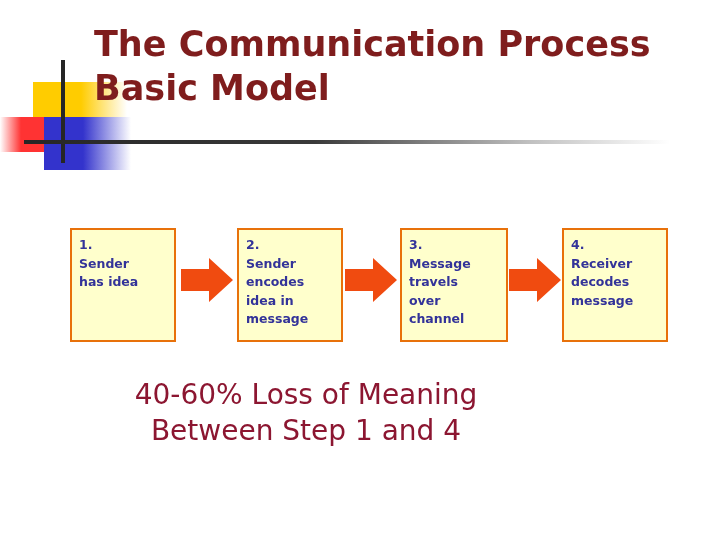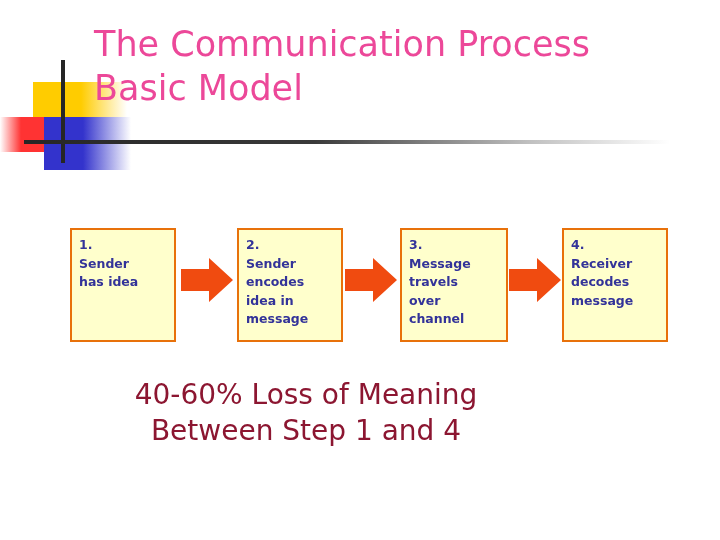--- a/index.html
+++ b/index.html
@@ -84,24 +84,24 @@
     height: 4px;
     background: linear-gradient(to right, #262626 0%, #3a3a3a 45%, #bfbfbf 78%, #ffffff 100%);
   }
 
   
   #title {
     position: absolute;
     left: 94px;
     top: 22px;
     width: 600px;
-    color: #ec4899;
+    color: #7f1d1d;
     font-size: 35px;
     line-height: 44px;
-    font-weight: 400;
+    font-weight: 700;
     letter-spacing: 0px;
     white-space: pre-line;
   }
 
   
   #process-row {
     position: absolute;
     left: 0;
     top: 228px;
     width: 720px;

